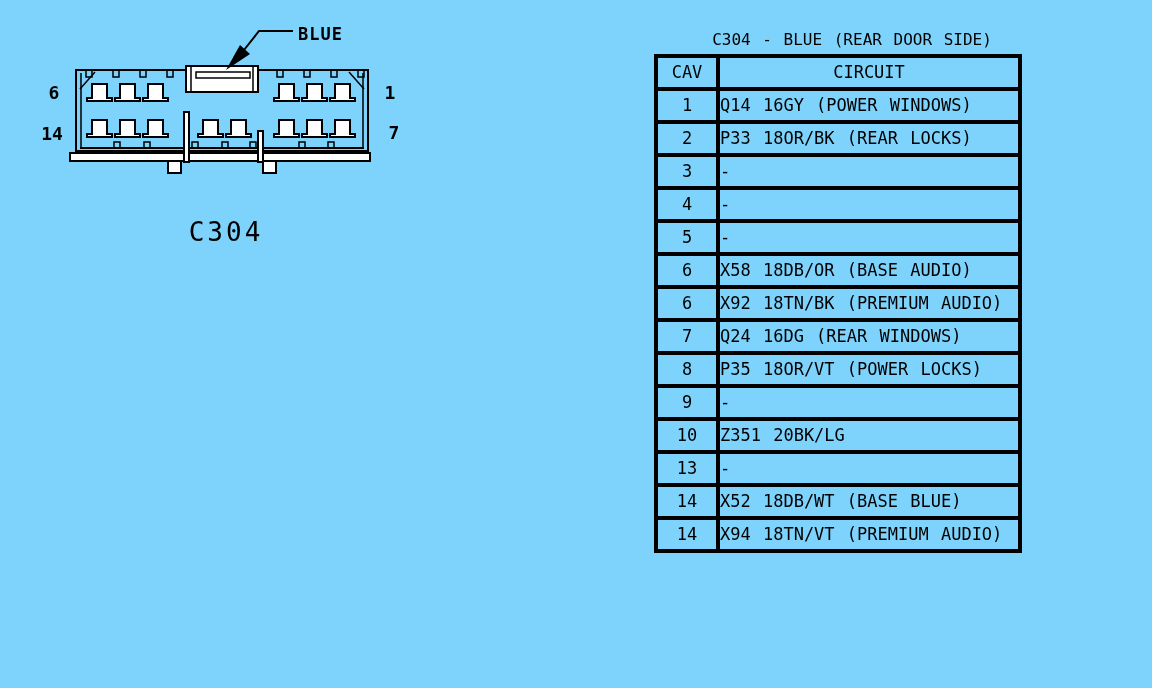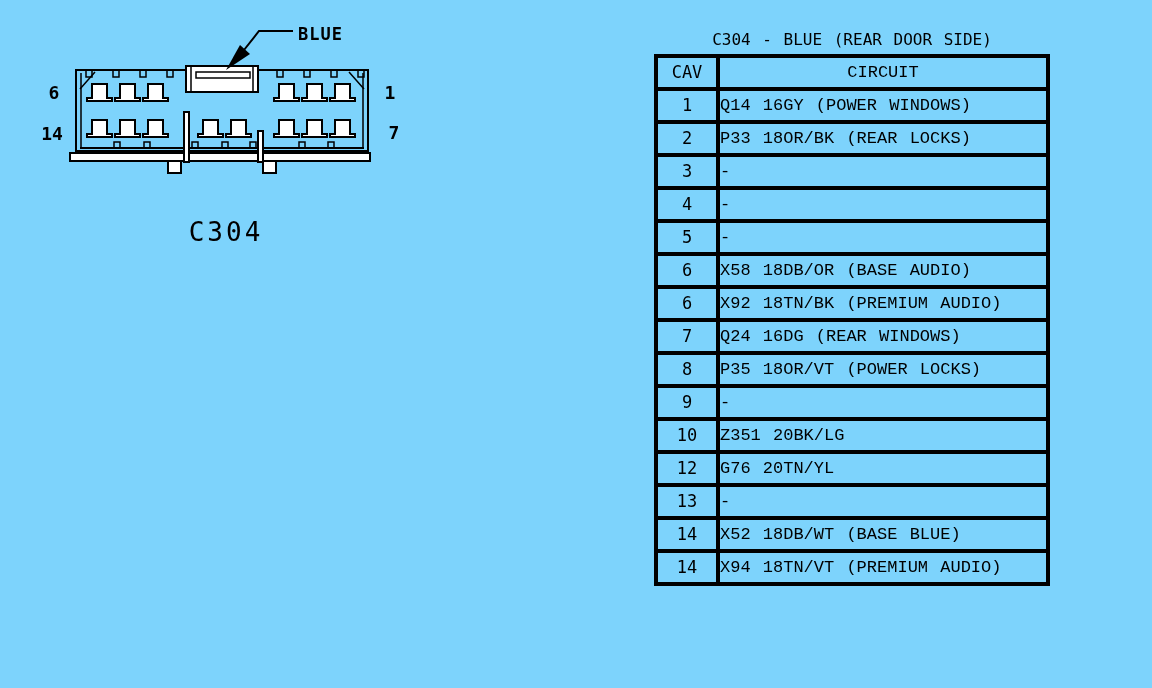--- a/index.html
+++ b/index.html
@@ -41,34 +41,34 @@
     text-align: center;
     font-size: 16px;
     line-height: 20px;
     height: 24px;
     white-space: nowrap;
     word-spacing: 2px;
   }
   table.pinout {
     border-collapse: collapse;
     table-layout: fixed;
-    width: 396px;
+    width: 368px;
   }
   table.pinout th, table.pinout td {
     border: 4px solid #000;
     height: 29px;
     line-height: 29px;
     font-size: 17px;
     font-weight: 400;
     white-space: nowrap;
     overflow: hidden;
     padding: 0;
   }
   .cav-col { width: 62px; text-align: center; }
-  .circuit-col { text-align: left; padding-left: 9px; word-spacing: 2px; font-family: Liberation Mono, monospace; }
+  .circuit-col { text-align: left; padding-left: 9px; word-spacing: 2px; }
   th.circuit-col { text-align: center; padding-left: 0; }
 </style>
 </head>
 <body>
 
 <div class="page">
 
   <div class="diagram">
     <svg width="430" height="270" viewBox="0 0 430 270">
 
@@ -198,24 +198,20 @@
     <td class="cav-col">9</td>
     <td class="circuit-col">-</td>
   </tr>
 
   <tr>
     <td class="cav-col">10</td>
     <td class="circuit-col">Z351 20BK/LG</td>
   </tr>
 
 
-  <tr>
-    <td class="cav-col">12</td>
-    <td class="circuit-col">G76 20TN/YL</td>
-  </tr>
 
   <tr>
     <td class="cav-col">13</td>
     <td class="circuit-col">-</td>
   </tr>
 
   <tr>
     <td class="cav-col">14</td>
     <td class="circuit-col">X52 18DB/WT (BASE BLUE)</td>
   </tr>

